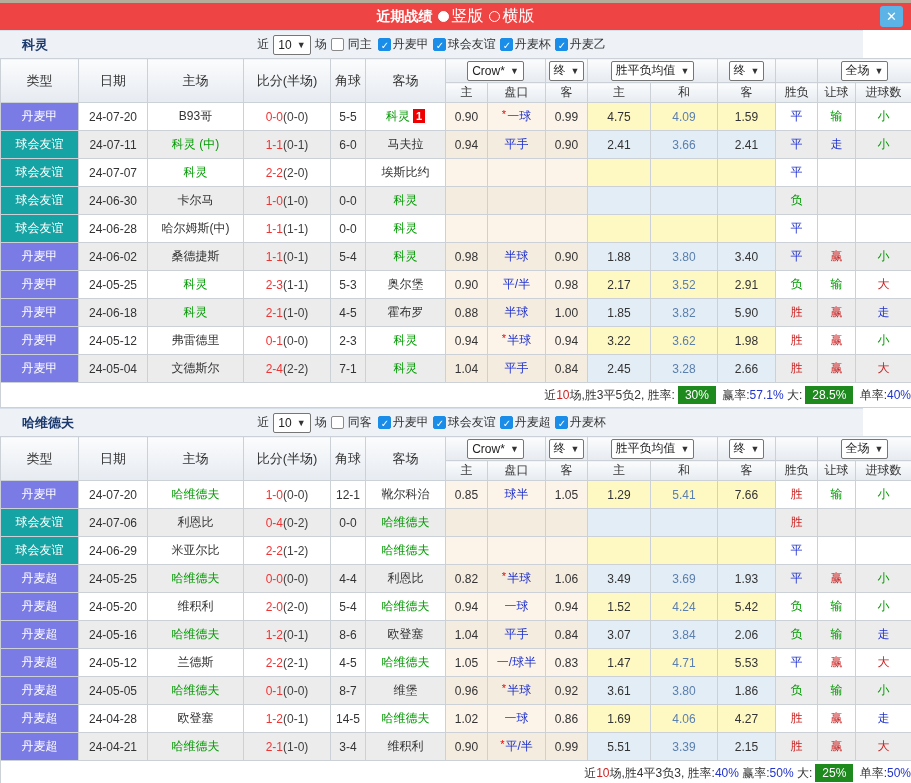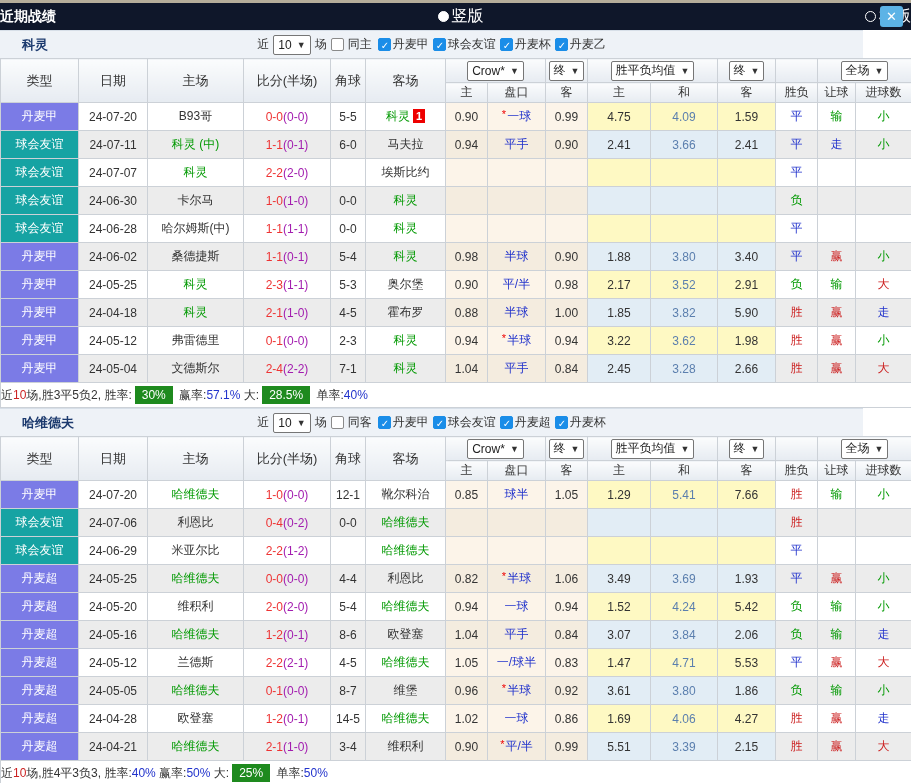--- a/index.html
+++ b/index.html
@@ -1,19 +1,19 @@
 <!DOCTYPE html>
 <html><head>
 <meta charset="utf-8">
 <style>
   *{box-sizing:border-box;margin:0;padding:0}
   html,body{background:#fff}
   body{width:911px;height:783px;font-family:"Liberation Sans","DejaVu Sans",sans-serif;overflow:hidden}
   .window{position:relative;width:911px;height:783px;border-top:3px solid #b5ad9a;display:flex;flex-direction:column;overflow:hidden;background:#fff}
-  .titlebar{flex:0 0 27px;background:#0f172a;display:flex;align-items:center;justify-content:space-between;gap:5px;position:relative;color:#fff}
+  .titlebar{flex:0 0 27px;background:#ef4444;display:flex;align-items:center;justify-content:center;gap:5px;position:relative;color:#fff}
   .title{font-size:14px;font-weight:bold}
   .radio-opt{display:inline-flex;align-items:center;gap:3px;font-size:16px;cursor:pointer;color:#fff}
   .radio{width:11px;height:11px;border:1px solid #fff;border-radius:50%;display:inline-block;position:relative;background:transparent}
   .radio.checked{background:#fff}
   .close-btn{position:absolute;right:8px;top:3px;width:23px;height:21px;background:#5cb3e6;border-radius:3px;color:#fff;font-weight:bold;text-align:center;line-height:21px;font-size:13px;cursor:pointer}
   .section{width:863px}
   .filter-row{height:28px;background:#eef2f7;display:flex;align-items:center;position:relative;font-size:12px;color:#333;border-top:1px solid #d7dfe8}
   .team-name{position:absolute;left:22px;font-size:13px;font-weight:bold;color:#1c3a6e}
   .filter-center{margin:0 auto;display:flex;align-items:center;gap:4px}
   .flabel{font-size:12px;color:#333}
@@ -36,24 +36,24 @@
   tr.even td.plain{background:#ececec}
   td.cream{background:#fcf4e9}
   tr.even td.cream{background:#f4ecdf}
   td.lblue{background:#fef9c3}
   tr.even td.lblue{background:#e2edf5}
   .green,td.green{color:#009900}
   .red,td.red{color:#cc2222}
   .blue,td.blue{color:#2233cc}
   td.steel{color:#5b7fae}
   .score-main{color:#ee3333}
-  .score-half{color:#a21caf}
+  .score-half{color:#404040}
   .star{color:#ee0000;font-size:11px;vertical-align:top;margin-right:1px}
   .badge1{display:inline-block;background:#ee0000;color:#fff;font-size:11px;line-height:14px;padding:0 3px;margin-left:3px;font-weight:bold}
-  td.summary{height:25px;font-size:12px;color:#333;background:#fff;text-align:left}
+  td.summary{height:25px;font-size:12px;color:#333;background:#fff;text-align:right}
   .pct-badge{background:#1e8a1e;color:#fff;padding:2px 7px;font-size:12px;margin:0 3px}
 </style>
 </head>
 <body>
 
 <div class="window">
   <div class="titlebar">
     <span class="title">近期战绩</span>
     <span class="radio-opt">
       <span class="radio checked"></span>
@@ -284,21 +284,21 @@
               <td class="cream">0.98</td>
               <td class="lblue">2.17</td>
               <td class="lblue steel">3.52</td>
               <td class="lblue">2.91</td>
               <td class="plain green">负</td>
               <td class="plain green">输</td>
               <td class="plain red">大</td>
             </tr>
             <tr class="even">
               <td class="lg purple">丹麦甲</td>
-              <td class="plain">24-04-18</td>
+              <td class="plain">24-06-18</td>
               <td class="plain green">科灵</td>
               <td class="plain"><span class="score-main">2-1</span><span class="score-half">(1-0)</span></td>
               <td class="plain">4-5</td>
               <td class="plain">霍布罗</td>
               <td class="cream">0.88</td>
               <td class="cream"><span class="blue">半球</span></td>
               <td class="cream">1.00</td>
               <td class="lblue">1.85</td>
               <td class="lblue steel">3.82</td>
               <td class="lblue">5.90</td>

